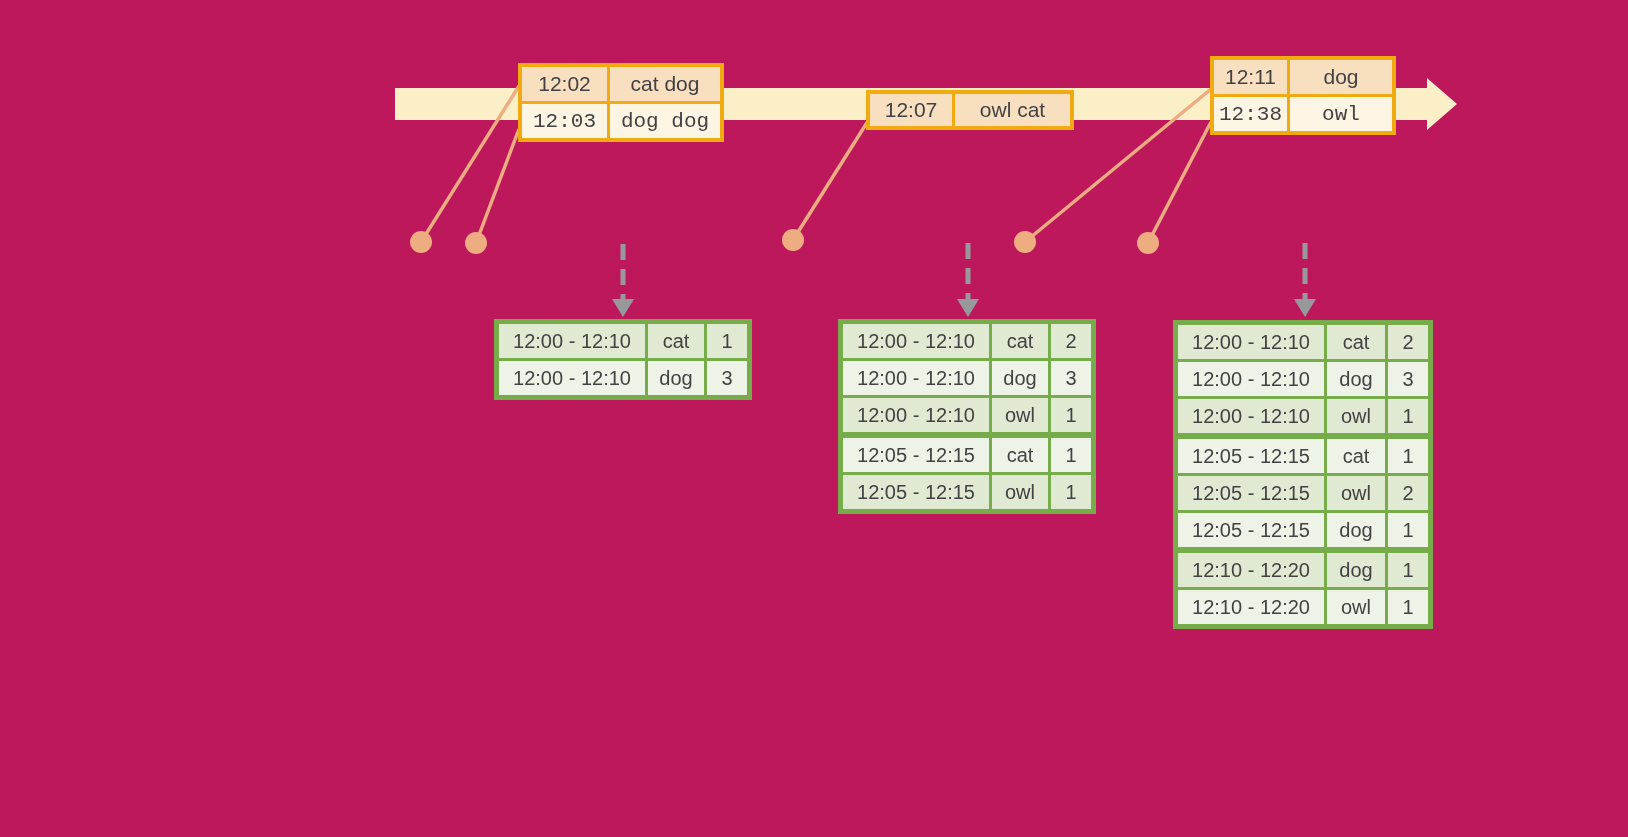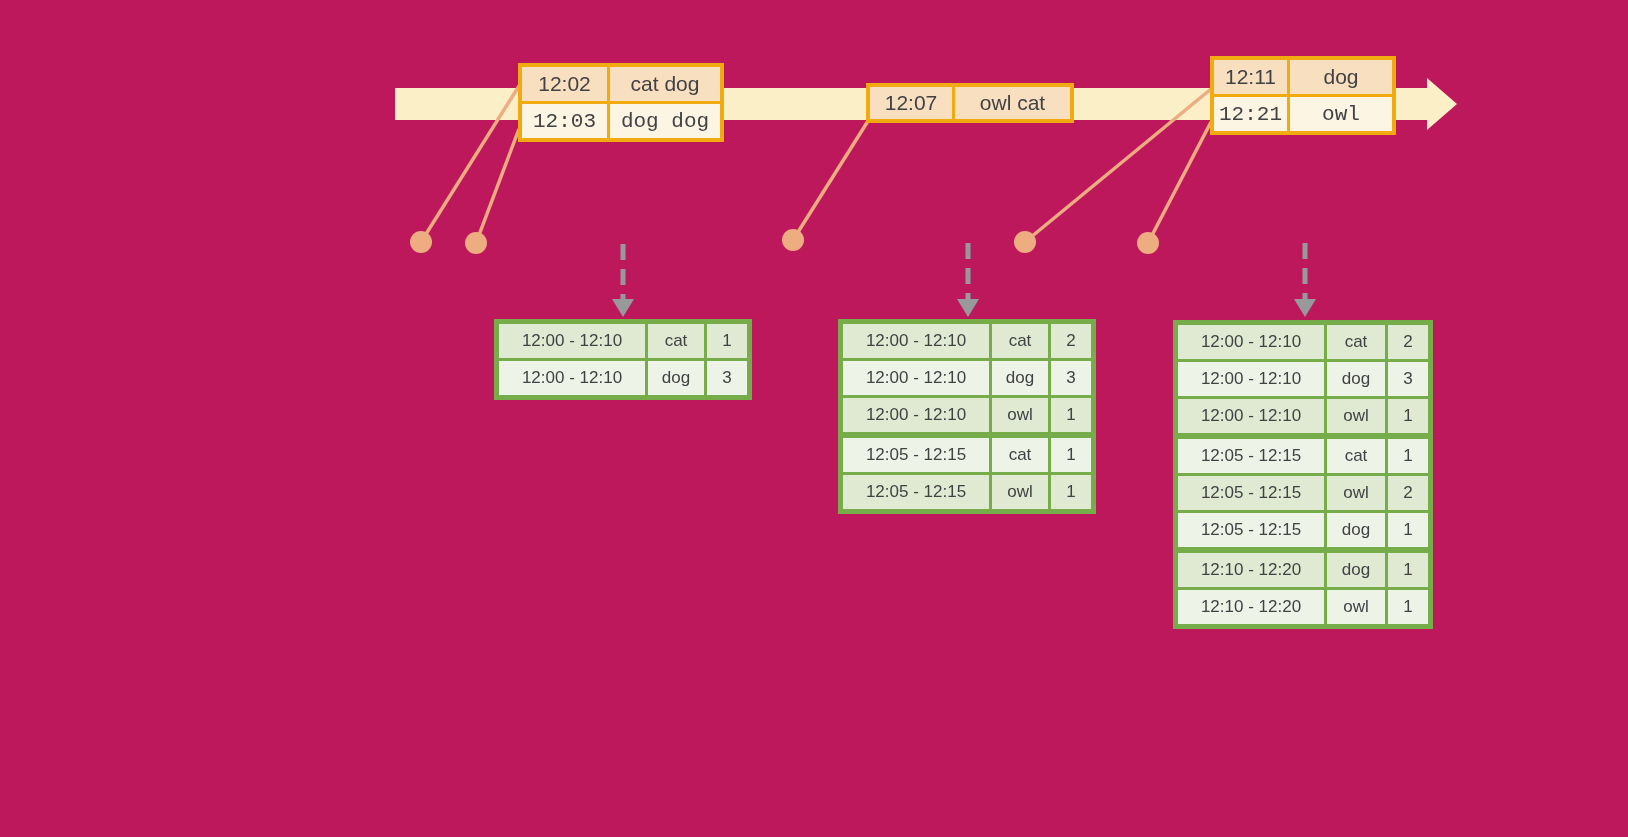--- a/index.html
+++ b/index.html
@@ -25,21 +25,21 @@
   .etable .odd  .cell{background:var(--row_peach);}
   .etable .even .cell{background:var(--row_cream);font-family:Liberation Mono, monospace;}
 
   
   .gtable{position:absolute;background:var(--green_border);padding:5px;
           display:flex;flex-direction:column;}
   .gtable .trow{display:flex;gap:3px;margin-top:3px;}
   .gtable .trow:first-child{margin-top:0;}
   .gtable .trow.sep{margin-top:6px;}
   .gtable .cell{height:34px;display:flex;align-items:center;justify-content:center;
-                font-size:17px;color:var(--text);}
+                font-size:20px;color:var(--text);}
   .gtable .c0{width:146px;}
   .gtable .c1{width:var(--wordw,56px);}
   .gtable .c2{width:40px;}
   .gtable .odd  .cell{background:var(--green_row_dark);}
   .gtable .even .cell{background:var(--green_row_light);}
 </style>
 </head>
 <body>
 
 <div class="canvas">
@@ -78,34 +78,34 @@
       <div class="trow odd">
         <div class="cell c0">12:02</div>
         <div class="cell c1">cat dog</div>
       </div>
       <div class="trow even">
         <div class="cell c0">12:03</div>
         <div class="cell c1">dog dog</div>
       </div>
     </div>
 
-  <div class="etable" style="left:866px;top:83px;--c0:82px;--c1:115px;--rh:32px;">
+  <div class="etable" style="left:866px;top:90px;--c0:82px;--c1:115px;--rh:32px;">
       <div class="trow odd">
         <div class="cell c0">12:07</div>
         <div class="cell c1">owl cat</div>
       </div>
     </div>
 
   <div class="etable" style="left:1210px;top:56px;--c0:73px;--c1:102px;--rh:34px;">
       <div class="trow odd">
         <div class="cell c0">12:11</div>
         <div class="cell c1">dog</div>
       </div>
       <div class="trow even">
-        <div class="cell c0">12:21</div>
+        <div class="cell c0">12:38</div>
         <div class="cell c1">owl</div>
       </div>
     </div>
 
   <div class="gtable" style="left:494px;top:319px;">
       <div class="trow odd">
         <div class="cell c0">12:00 - 12:10</div>
         <div class="cell c1">cat</div>
         <div class="cell c2">1</div>
       </div>

